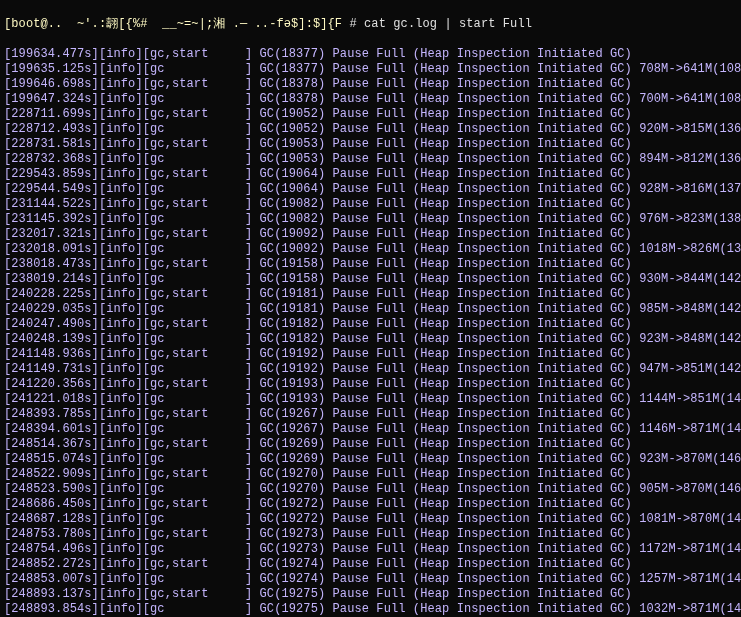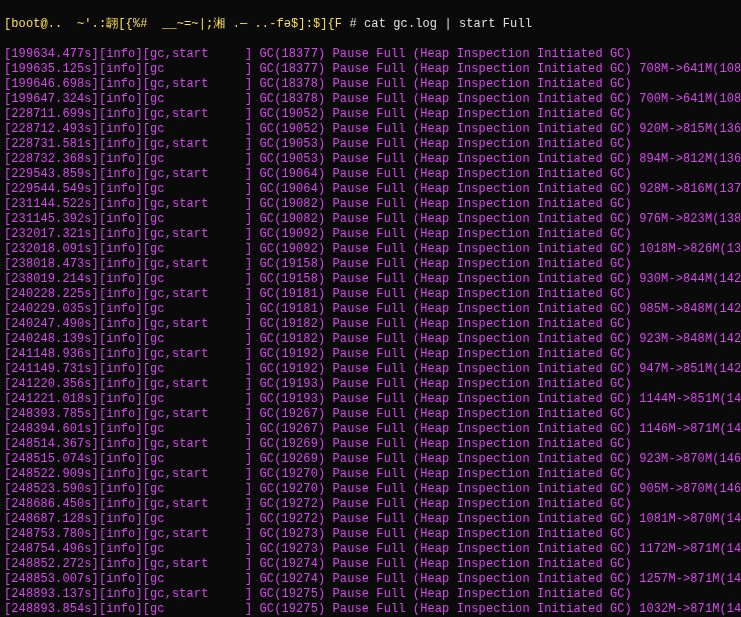--- a/index.html
+++ b/index.html
@@ -17,27 +17,27 @@
     white-space: pre;
     line-height: 15px;
     padding: 2px 4px;
     position: relative;
     letter-spacing: 0.1px;
   }
   .prompt-line {
     color: #d0d0d0;
   }
   .prompt-garble {
-    color: #fde047;
+    color: #fef9c3;
   }
   .prompt-cmd {
     color: #e0e0e0;
   }
   .row {
-    color: #d946ef;
+    color: #c4b5fd;
   }
 </style>
 </head>
 <body>
 
 <div class="terminal">
 <div class="prompt-line"><span class="prompt-garble">[boot@..  ~'.:翿[{%#  __~=~|;湘 .— ..-fə$]:$]{F</span> <span class="prompt-cmd"># cat gc.log | start Full</span></div>
 <div id="rows"><div class="row">[199634.477s][info][gc,start     ] GC(18377) Pause Full (Heap Inspection Initiated GC)</div><div class="row">[199635.125s][info][gc           ] GC(18377) Pause Full (Heap Inspection Initiated GC) 708M-&gt;641M(1080M) 648.335ms</div><div class="row">[199646.698s][info][gc,start     ] GC(18378) Pause Full (Heap Inspection Initiated GC)</div><div class="row">[199647.324s][info][gc           ] GC(18378) Pause Full (Heap Inspection Initiated GC) 700M-&gt;641M(1080M) 626.919ms</div><div class="row">[228711.699s][info][gc,start     ] GC(19052) Pause Full (Heap Inspection Initiated GC)</div><div class="row">[228712.493s][info][gc           ] GC(19052) Pause Full (Heap Inspection Initiated GC) 920M-&gt;815M(1369M) 793.481ms</div><div class="row">[228731.581s][info][gc,start     ] GC(19053) Pause Full (Heap Inspection Initiated GC)</div><div class="row">[228732.368s][info][gc           ] GC(19053) Pause Full (Heap Inspection Initiated GC) 894M-&gt;812M(1369M) 787.143ms</div><div class="row">[229543.859s][info][gc,start     ] GC(19064) Pause Full (Heap Inspection Initiated GC)</div><div class="row">[229544.549s][info][gc           ] GC(19064) Pause Full (Heap Inspection Initiated GC) 928M-&gt;816M(1370M) 689.888ms</div><div class="row">[231144.522s][info][gc,start     ] GC(19082) Pause Full (Heap Inspection Initiated GC)</div><div class="row">[231145.392s][info][gc           ] GC(19082) Pause Full (Heap Inspection Initiated GC) 976M-&gt;823M(1384M) 870.352ms</div><div class="row">[232017.321s][info][gc,start     ] GC(19092) Pause Full (Heap Inspection Initiated GC)</div><div class="row">[232018.091s][info][gc           ] GC(19092) Pause Full (Heap Inspection Initiated GC) 1018M-&gt;826M(1390M) 769.972ms</div><div class="row">[238018.473s][info][gc,start     ] GC(19158) Pause Full (Heap Inspection Initiated GC)</div><div class="row">[238019.214s][info][gc           ] GC(19158) Pause Full (Heap Inspection Initiated GC) 930M-&gt;844M(1420M) 740.699ms</div><div class="row">[240228.225s][info][gc,start     ] GC(19181) Pause Full (Heap Inspection Initiated GC)</div><div class="row">[240229.035s][info][gc           ] GC(19181) Pause Full (Heap Inspection Initiated GC) 985M-&gt;848M(1424M) 809.595ms</div><div class="row">[240247.490s][info][gc,start     ] GC(19182) Pause Full (Heap Inspection Initiated GC)</div><div class="row">[240248.139s][info][gc           ] GC(19182) Pause Full (Heap Inspection Initiated GC) 923M-&gt;848M(1424M) 649.650ms</div><div class="row">[241148.936s][info][gc,start     ] GC(19192) Pause Full (Heap Inspection Initiated GC)</div><div class="row">[241149.731s][info][gc           ] GC(19192) Pause Full (Heap Inspection Initiated GC) 947M-&gt;851M(1427M) 795.086ms</div><div class="row">[241220.356s][info][gc,start     ] GC(19193) Pause Full (Heap Inspection Initiated GC)</div><div class="row">[241221.018s][info][gc           ] GC(19193) Pause Full (Heap Inspection Initiated GC) 1144M-&gt;851M(1427M) 661.374ms</div><div class="row">[248393.785s][info][gc,start     ] GC(19267) Pause Full (Heap Inspection Initiated GC)</div><div class="row">[248394.601s][info][gc           ] GC(19267) Pause Full (Heap Inspection Initiated GC) 1146M-&gt;871M(1464M) 816.546ms</div><div class="row">[248514.367s][info][gc,start     ] GC(19269) Pause Full (Heap Inspection Initiated GC)</div><div class="row">[248515.074s][info][gc           ] GC(19269) Pause Full (Heap Inspection Initiated GC) 923M-&gt;870M(1464M) 707.171ms</div><div class="row">[248522.909s][info][gc,start     ] GC(19270) Pause Full (Heap Inspection Initiated GC)</div><div class="row">[248523.590s][info][gc           ] GC(19270) Pause Full (Heap Inspection Initiated GC) 905M-&gt;870M(1464M) 680.844ms</div><div class="row">[248686.450s][info][gc,start     ] GC(19272) Pause Full (Heap Inspection Initiated GC)</div><div class="row">[248687.128s][info][gc           ] GC(19272) Pause Full (Heap Inspection Initiated GC) 1081M-&gt;870M(1464M) 678.139ms</div><div class="row">[248753.780s][info][gc,start     ] GC(19273) Pause Full (Heap Inspection Initiated GC)</div><div class="row">[248754.496s][info][gc           ] GC(19273) Pause Full (Heap Inspection Initiated GC) 1172M-&gt;871M(1465M) 716.408ms</div><div class="row">[248852.272s][info][gc,start     ] GC(19274) Pause Full (Heap Inspection Initiated GC)</div><div class="row">[248853.007s][info][gc           ] GC(19274) Pause Full (Heap Inspection Initiated GC) 1257M-&gt;871M(1465M) 735.316ms</div><div class="row">[248893.137s][info][gc,start     ] GC(19275) Pause Full (Heap Inspection Initiated GC)</div><div class="row">[248893.854s][info][gc           ] GC(19275) Pause Full (Heap Inspection Initiated GC) 1032M-&gt;871M(1465M) 716.823ms</div></div>
 
 </div>

